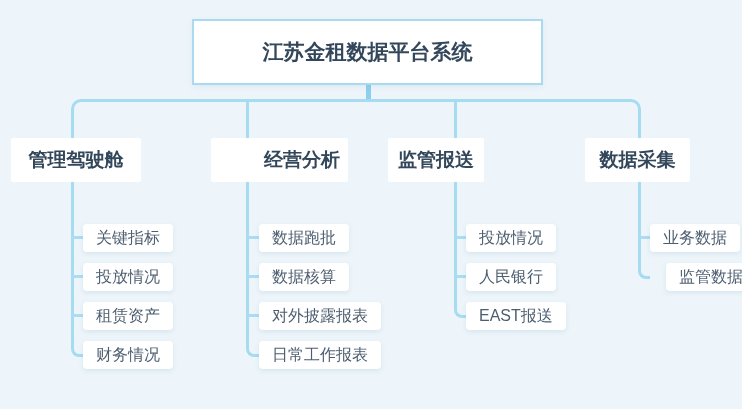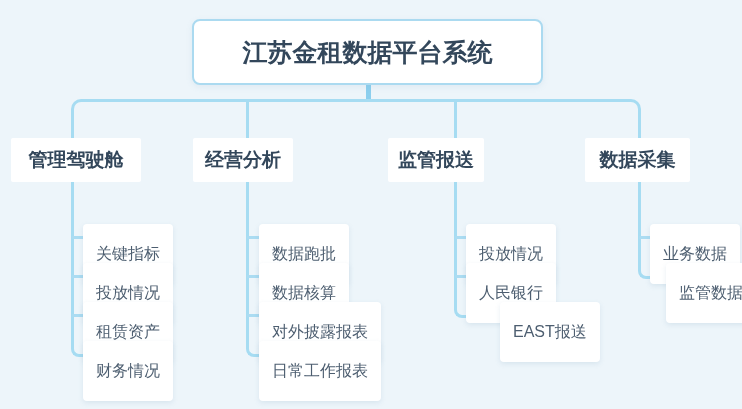--- a/index.html
+++ b/index.html
@@ -18,30 +18,30 @@
   .branch-line{
     box-sizing:border-box;
     border-left:3px solid #a6dcf2;border-bottom:3px solid #a6dcf2;
     border-bottom-left-radius:8px;
   }
   .stub{height:3px;background:#abdcf2;}
   
   .node{position:absolute;z-index:2;background:#fff;white-space:nowrap;text-align:center;}
   .root{
     left:192px;top:19px;width:351px;height:66px;box-sizing:border-box;
-    border:2px solid #abdaf0;border-radius:8px;
-    font-size:25px;font-weight:bold;color:#33475b;line-height:62px;
+    border:2px solid #abdaf0;border-radius:0;
+    font-size:21px;font-weight:bold;color:#33475b;line-height:62px;
     box-shadow:0 2px 6px rgba(120,160,190,.12);
   }
   .branch{
     top:138px;height:44px;line-height:44px;border-radius:2px;
     font-size:19px;font-weight:bold;color:#33475b;
   }
   .child{
-    height:28px;line-height:28px;border-radius:4px;padding:16px 13px;
+    height:28px;line-height:28px;border-radius:4px;padding:0 13px;
     font-size:16px;color:#4d5e70;
     box-shadow:0 2px 5px rgba(120,160,190,.18);
   }
 </style>
 </head>
 <body>
 
 <div class="canvas">
 
   <div class="conn title-stub"></div>
@@ -62,34 +62,34 @@
   <div class="conn branch-line" style="left:454px;top:120px;width:12px;height:198px;"></div>
   <div class="conn stub" style="left:455px;top:236px;width:11px;"></div>
   <div class="conn stub" style="left:455px;top:275px;width:11px;"></div>
 
   <div class="conn branch-line" style="left:638px;top:120px;width:12px;height:159px;"></div>
   <div class="conn stub" style="left:639px;top:236px;width:11px;"></div>
 
   <div class="node root">江苏金租数据平台系统</div>
 
   <div class="node branch" style="left:11px;width:130px;">管理驾驶舱</div>
-  <div class="node branch" style="left:193px;width:100px;">经营分析</div>
+  <div class="node branch" style="left:211px;width:92px;padding-left:45px;">经营分析</div>
   <div class="node branch" style="left:388px;width:96px;">监管报送</div>
   <div class="node branch" style="left:585px;width:105px;">数据采集</div>
 
   <div class="node child" style="left:83px;top:224px;">关键指标</div>
   <div class="node child" style="left:83px;top:263px;">投放情况</div>
   <div class="node child" style="left:83px;top:302px;">租赁资产</div>
   <div class="node child" style="left:83px;top:341px;">财务情况</div>
 
   <div class="node child" style="left:259px;top:224px;">数据跑批</div>
   <div class="node child" style="left:259px;top:263px;">数据核算</div>
   <div class="node child" style="left:259px;top:302px;">对外披露报表</div>
   <div class="node child" style="left:259px;top:341px;">日常工作报表</div>
 
   <div class="node child" style="left:466px;top:224px;">投放情况</div>
   <div class="node child" style="left:466px;top:263px;">人民银行</div>
-  <div class="node child" style="left:466px;top:302px;margin-left:34px;">EAST报送</div>
+  <div class="node child" style="left:466px;top:302px;">EAST报送</div>
 
   <div class="node child" style="left:650px;top:224px;">业务数据</div>
   <div class="node child" style="left:650px;top:263px;margin-left:16px;">监管数据</div>
 
 </div>
 
 </body></html>

